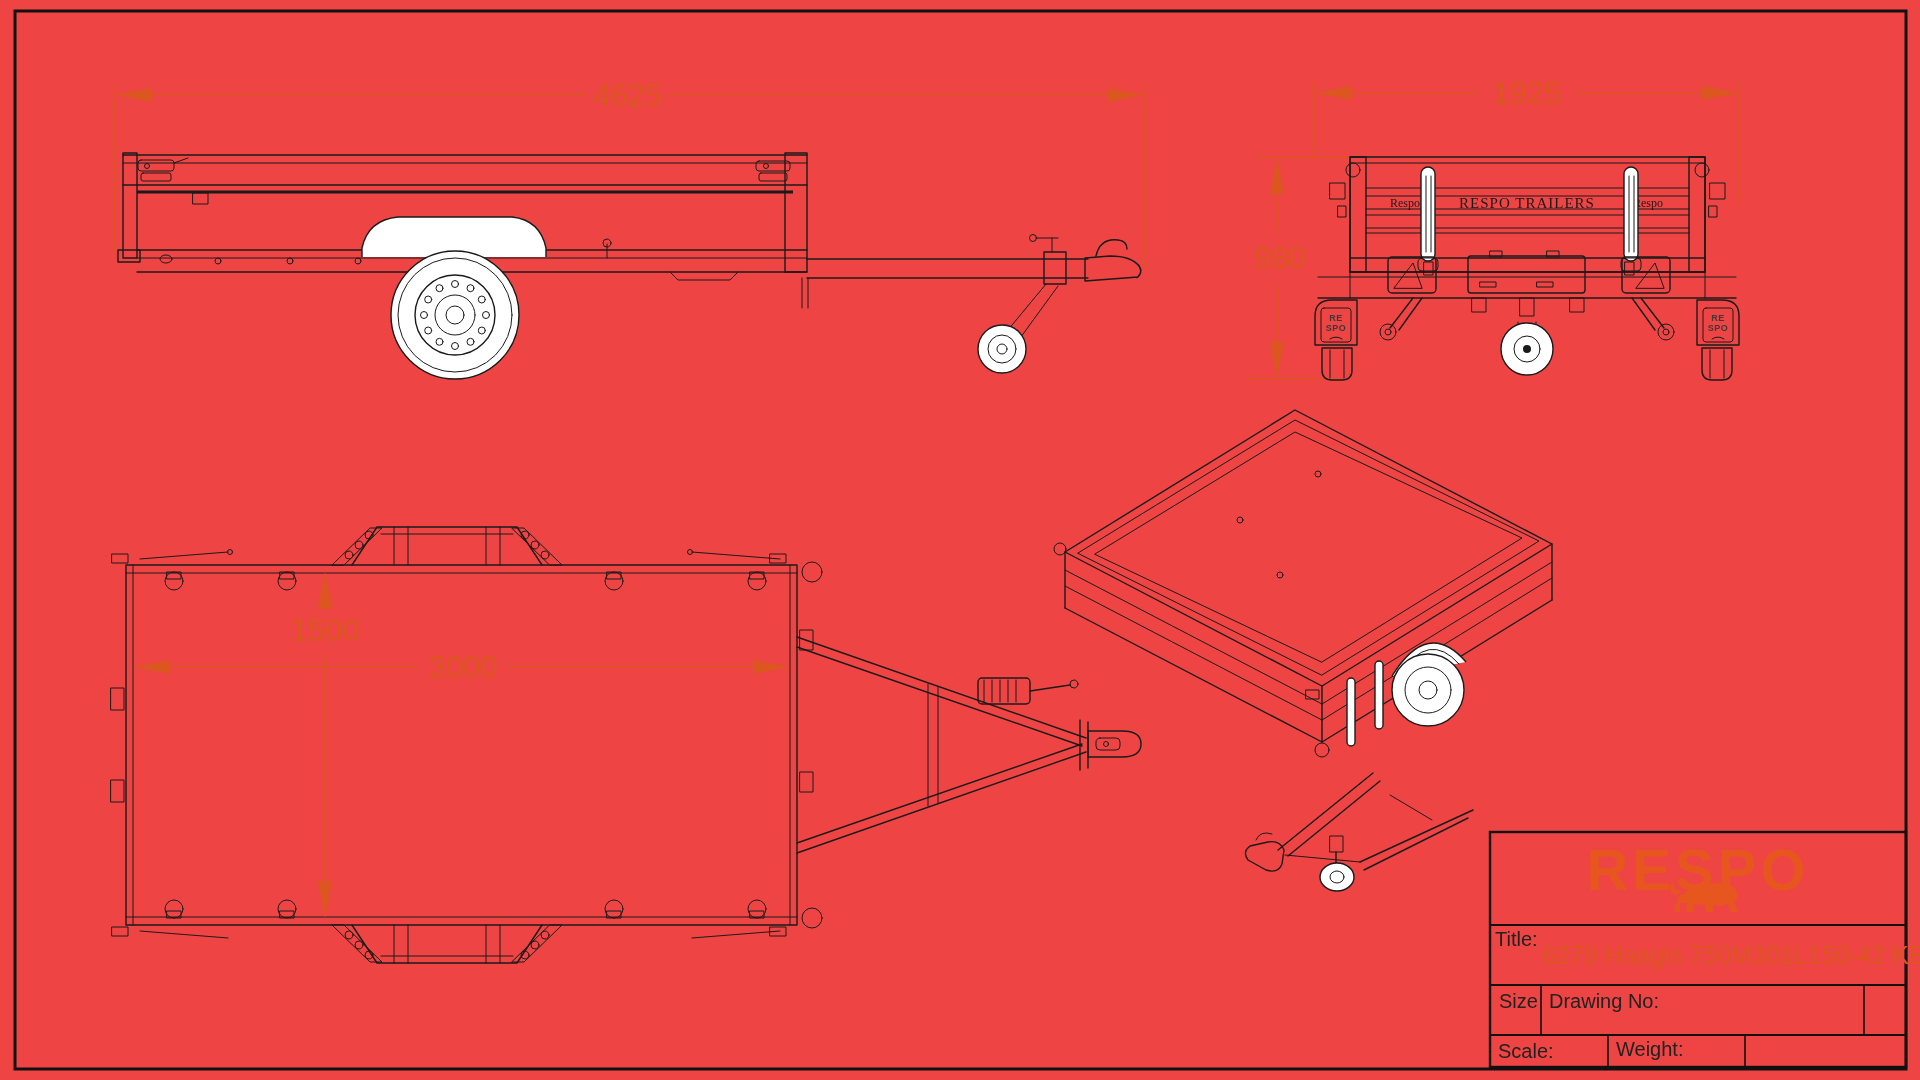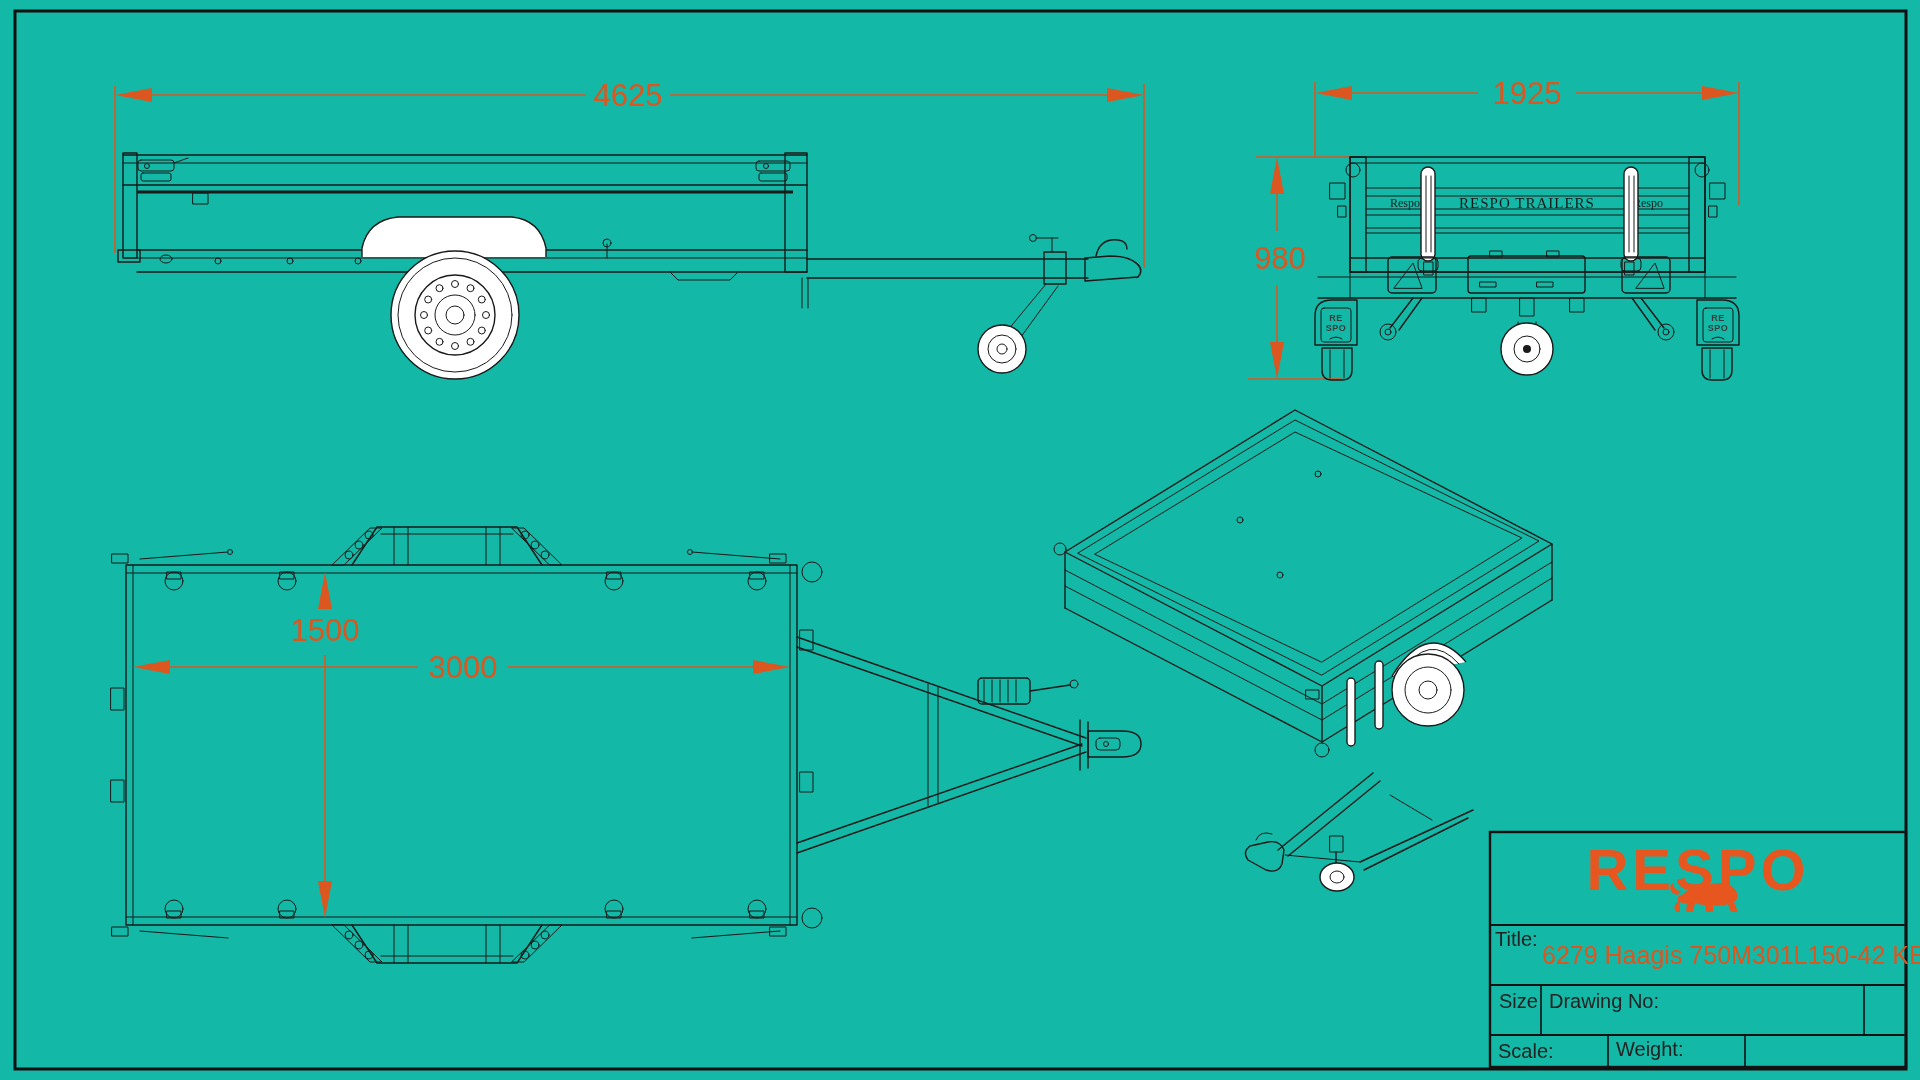--- a/index.html
+++ b/index.html
@@ -1,16 +1,16 @@
 <!DOCTYPE html>
 <html><head>
 <meta charset="utf-8">
 <style>
   html,body{margin:0;padding:0;background:#ffffff;}
-  .sheet{position:relative;width:1920px;height:1080px;background:#14b8a6;font-family:"Liberation Sans",sans-serif;}
+  .sheet{position:relative;width:1920px;height:1080px;background:#ef4444;font-family:"Liberation Sans",sans-serif;}
   svg{display:block;}
   
   .ln{fill:none;stroke:#1a1a1a;stroke-width:1.4;stroke-linecap:round;stroke-linejoin:round;}
   .lt{fill:none;stroke:#1a1a1a;stroke-width:1;stroke-linecap:round;stroke-linejoin:round;}
   .lh{fill:none;stroke:#1a1a1a;stroke-width:3;stroke-linecap:butt;}
   .lw{fill:#ffffff;stroke:#1a1a1a;stroke-width:1.4;stroke-linejoin:round;}
   .dk{fill:#1a1a1a;stroke:none;}
   
   .dimln{fill:none;stroke:#DC5620;stroke-width:1.6;}
   .dimarr{fill:#DC5620;stroke:none;}

